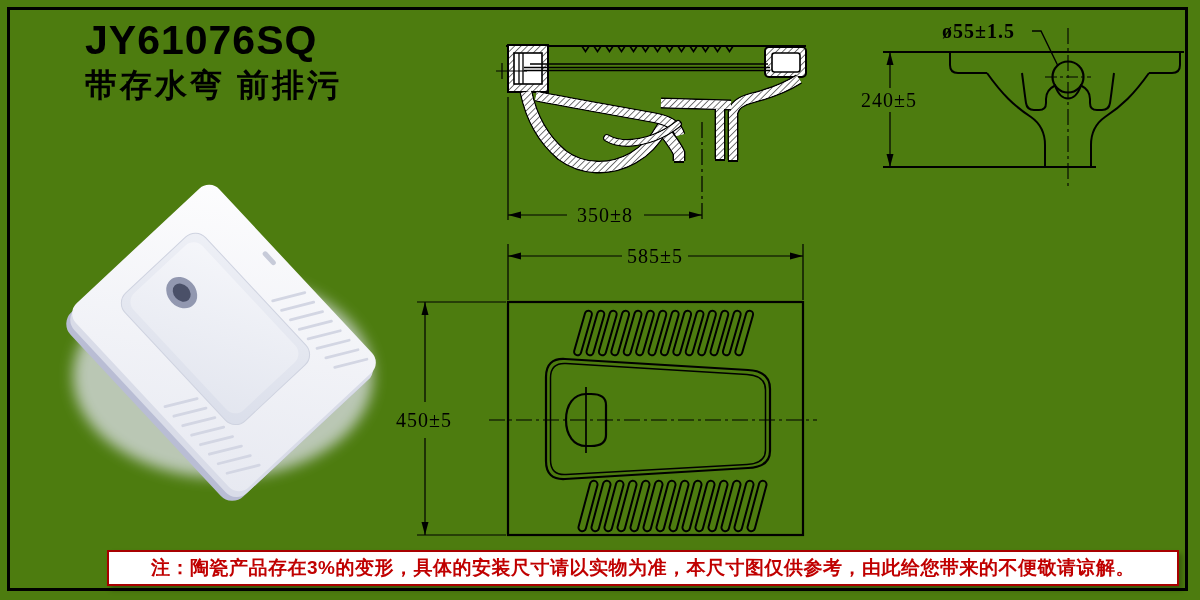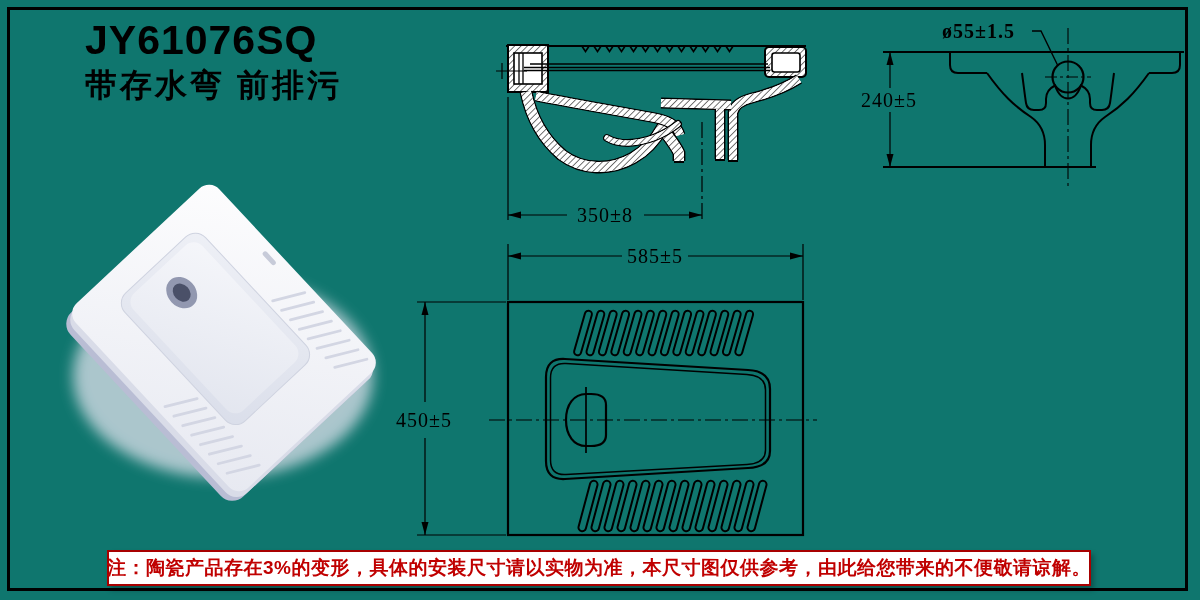--- a/index.html
+++ b/index.html
@@ -1,26 +1,26 @@
 <!DOCTYPE html>
 <html><head>
 <meta charset="utf-8">
 <style>
   html,body{margin:0;padding:0;background:#fff;}
-  #stage{position:relative;width:1200px;height:600px;background:#0f766e;overflow:hidden;
+  #stage{position:relative;width:1200px;height:600px;background:#4d7c0f;overflow:hidden;
          font-family:"Liberation Sans",sans-serif;}
   .frame{position:absolute;left:7px;top:7px;width:1181px;height:584px;
          border:3px solid #000;box-sizing:border-box;}
   .title{position:absolute;left:85px;top:16px;color:#000;}
   .title .model{font-size:41px;font-weight:700;line-height:1.2;letter-spacing:1px;}
   .title .sub{font-size:32px;font-weight:700;letter-spacing:3px;line-height:1.3;}
   svg{position:absolute;display:block;}
   .dim-text{font-family:"Liberation Serif",serif;font-size:20px;fill:#000;letter-spacing:1px;}
   .dim-text.bold{font-weight:700;}
-  .note{position:absolute;left:107px;top:550px;width:984px;height:36px;box-sizing:border-box;
+  .note{position:absolute;left:107px;top:550px;width:1072px;height:36px;box-sizing:border-box;
         border:2px solid #a80000;background:#fff;box-shadow:3px 4px 5px rgba(0,0,0,.28);
         display:flex;align-items:center;justify-content:center;}
   .note span{color:#c00000;font-weight:700;font-size:19px;white-space:nowrap;letter-spacing:.5px;}
   .cad{stroke:#000;fill:none;}
 </style>
 </head>
 <body>
 
 <div id="stage">
   <div class="frame"></div>

